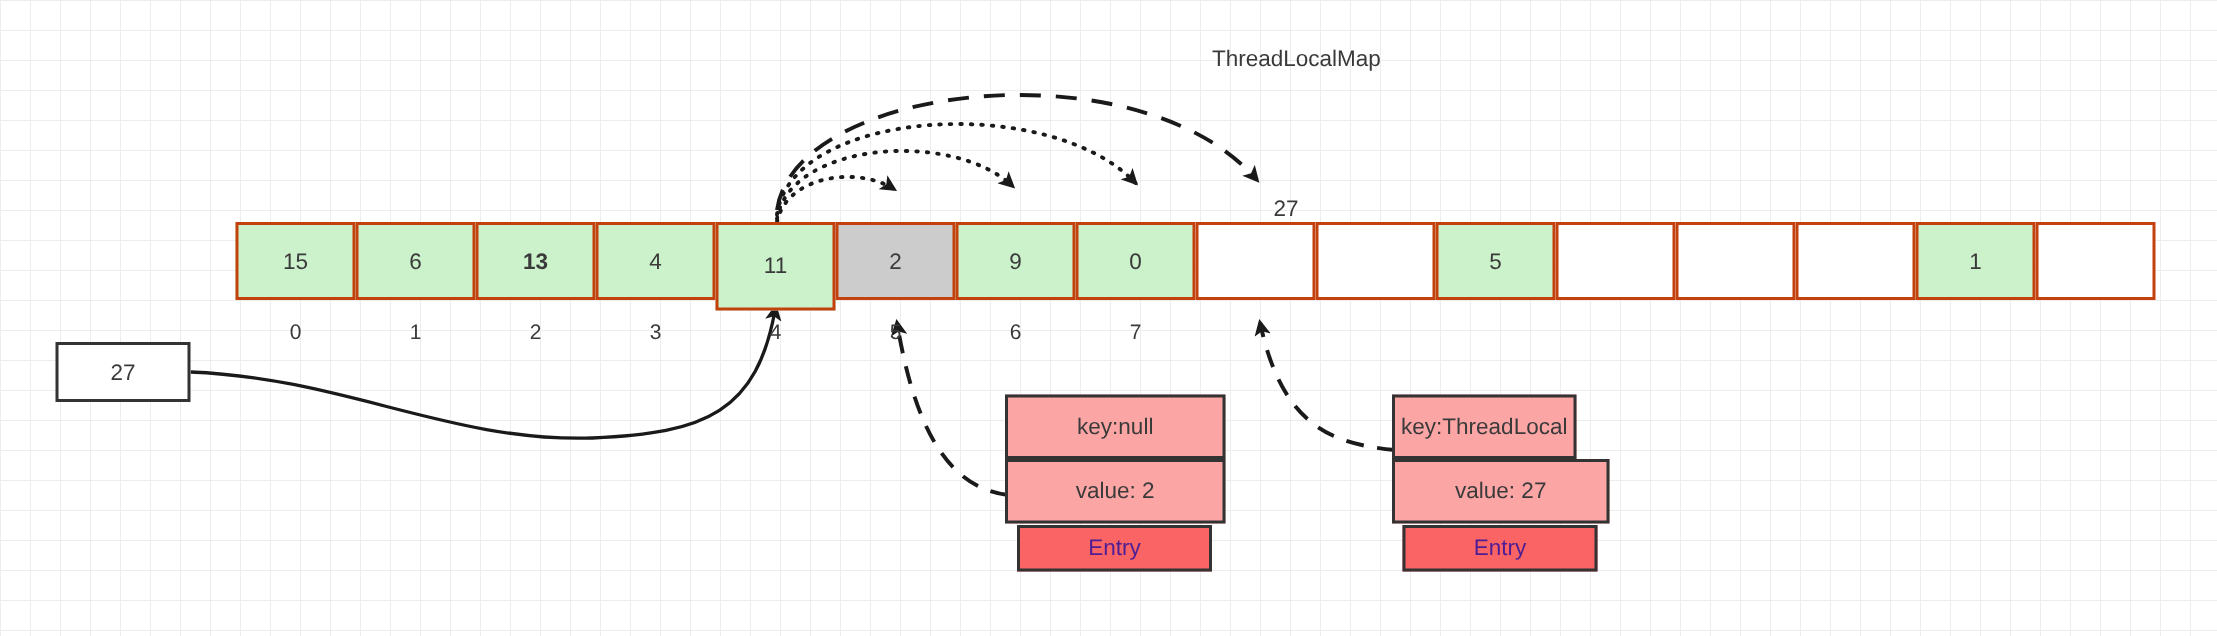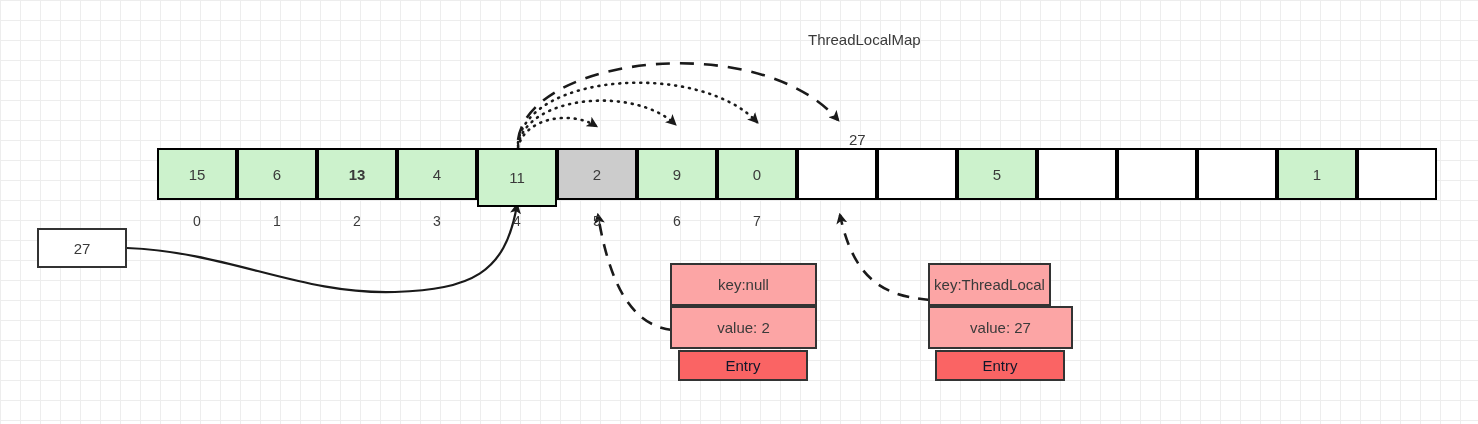--- a/index.html
+++ b/index.html
@@ -19,21 +19,21 @@
 
   .ttl{
     position:absolute;
     font-size:15px;color:#3a3a3a;
     white-space:nowrap;
   }
 
   .arr-cell{
     position:absolute;
     box-sizing:border-box;
-    border:2px solid #000000;
+    border:2px solid #c2410c;
     display:flex;align-items:center;justify-content:center;
     font-size:15px;color:#3a3a3a;
     background:#ffffff;
   }
   .arr-cell.green{background:#ccf2cc;}
   .arr-cell.gray{background:#cccccc;}
 
   .idx{
     position:absolute;
     font-size:14px;color:#3a3a3a;
@@ -47,21 +47,21 @@
     background:#fca5a5;
     display:flex;align-items:center;justify-content:center;
     font-size:15px;color:#3a3a3a;
   }
   .entrybar{
     position:absolute;
     box-sizing:border-box;
     border:2px solid #333333;
     background:#fa6464;
     display:flex;align-items:center;justify-content:center;
-    font-size:15px;color:#0f172a;
+    font-size:15px;color:#4c1d95;
   }
   .varbox{
     position:absolute;
     box-sizing:border-box;
     border:2px solid #333333;
     background:#ffffff;
     display:flex;align-items:center;justify-content:center;
     font-size:15px;color:#3a3a3a;
   }
   .lbl27{

